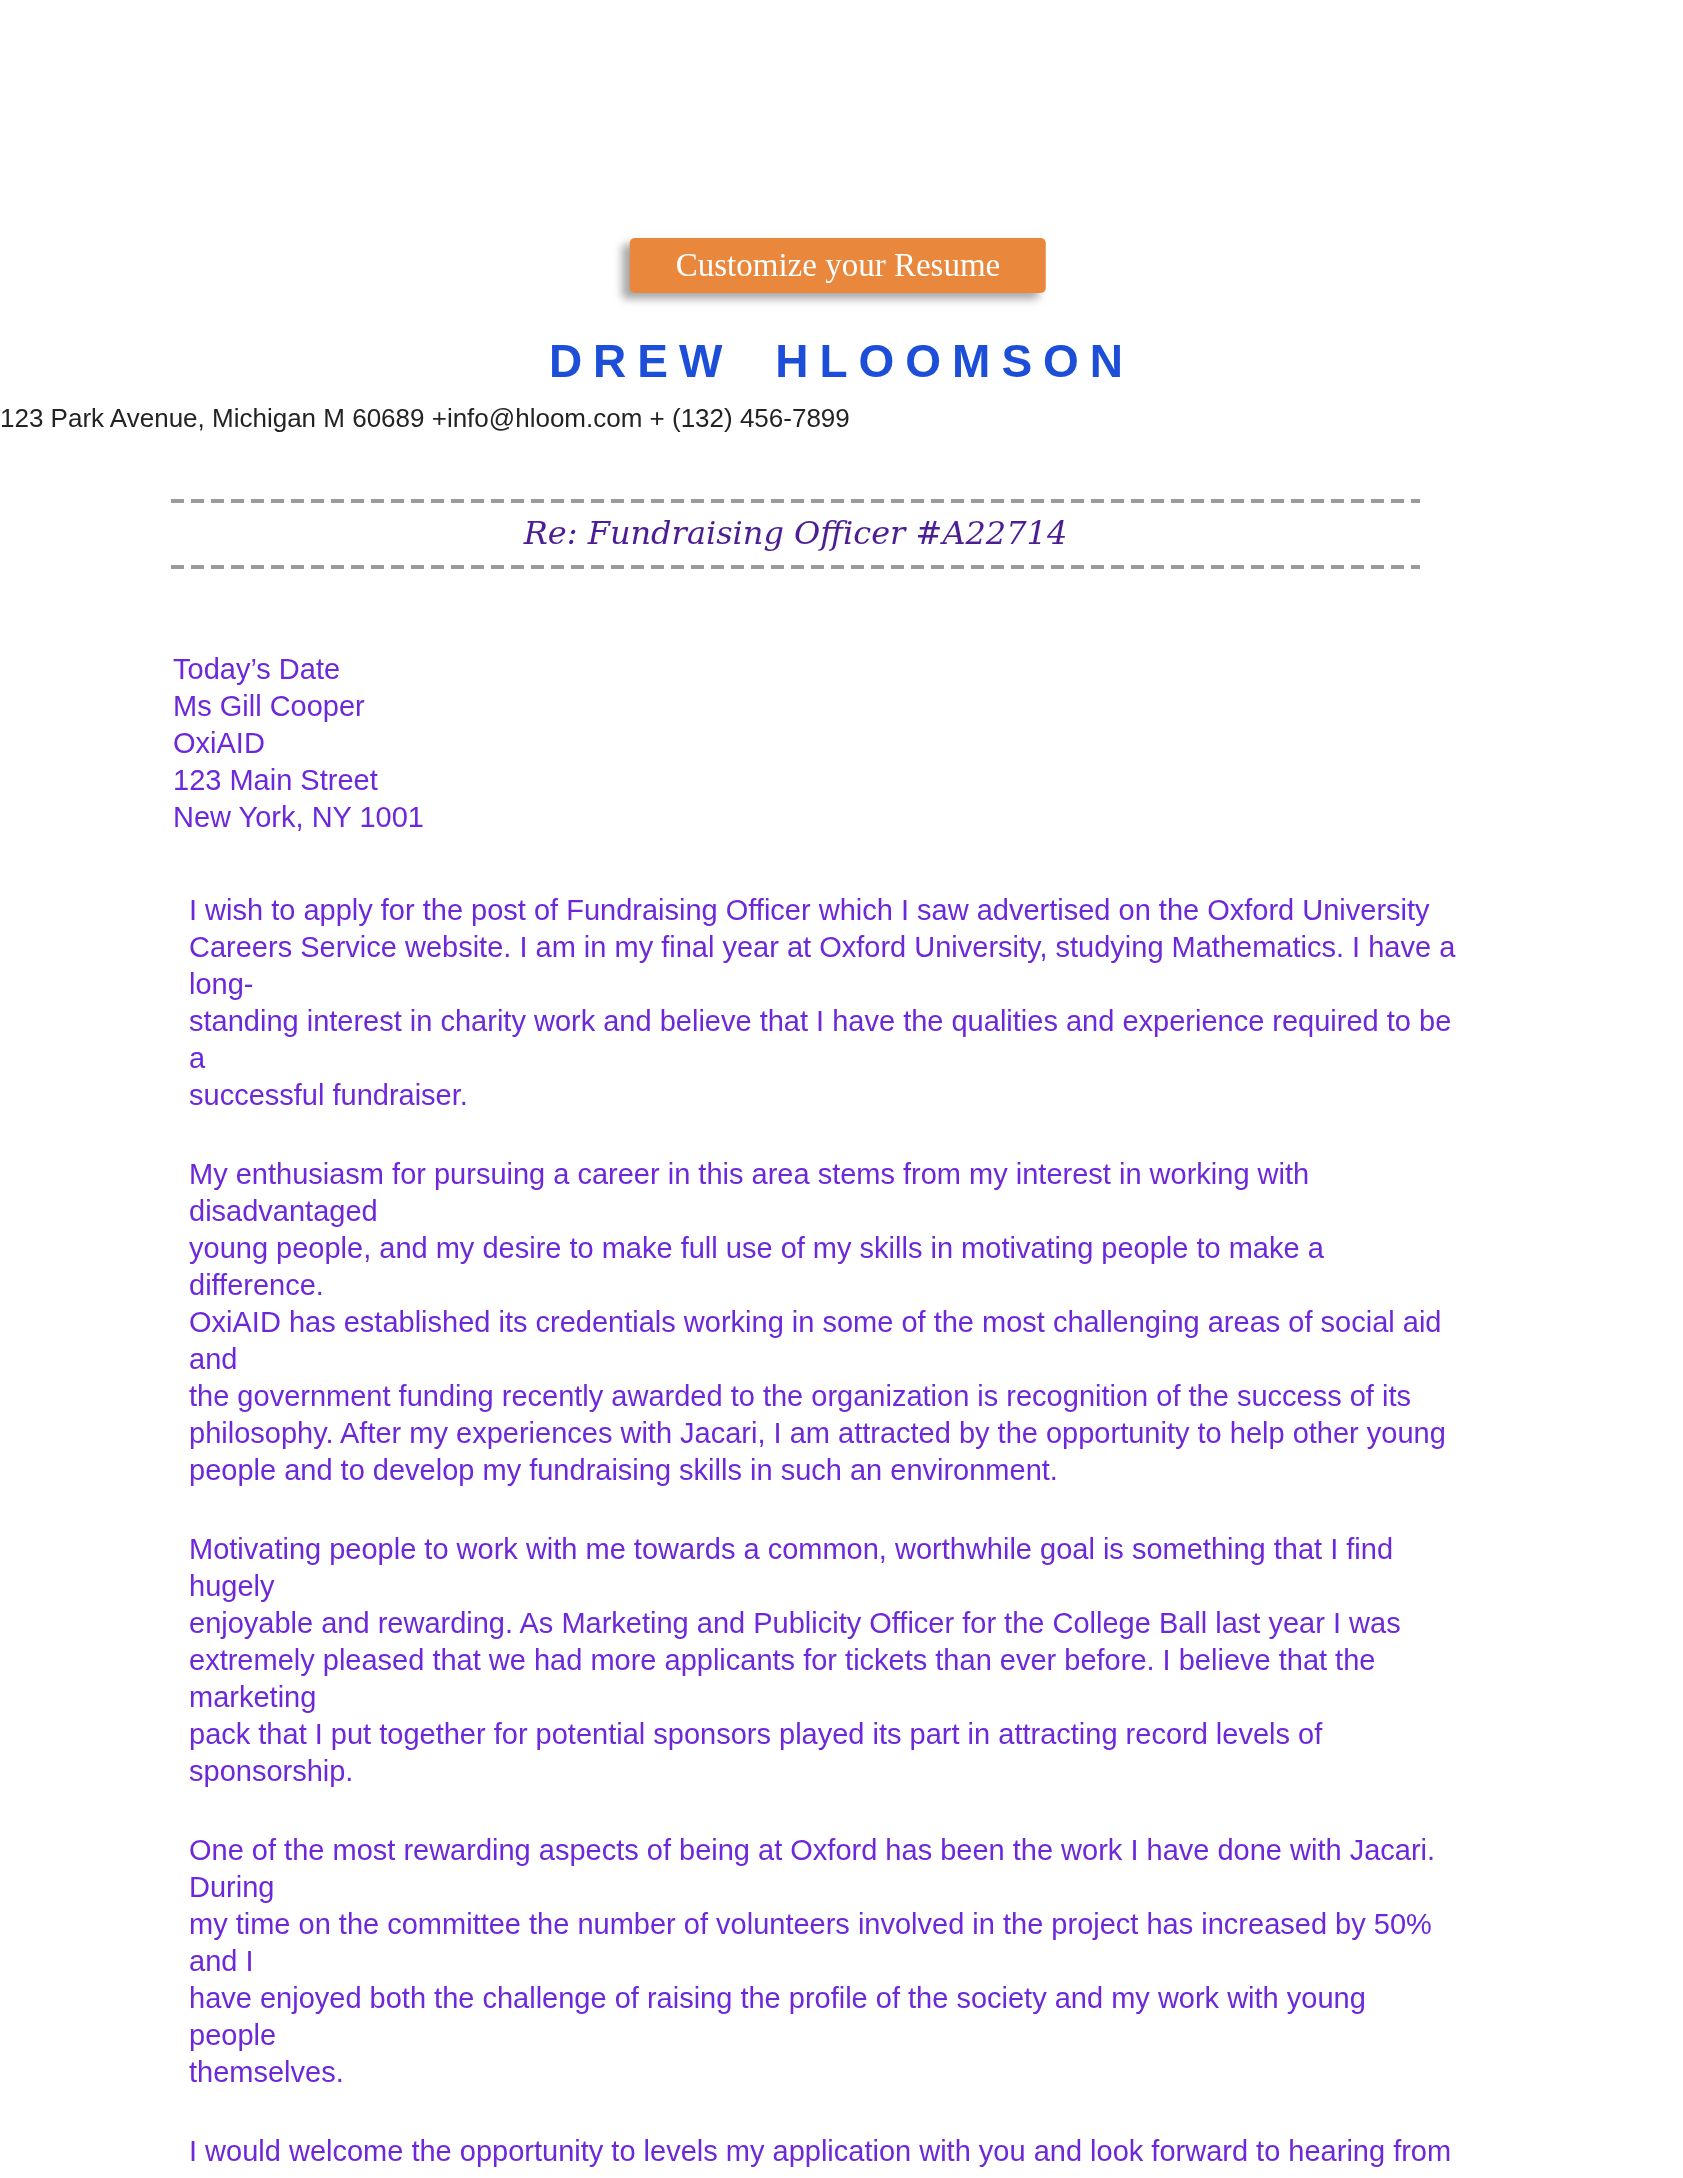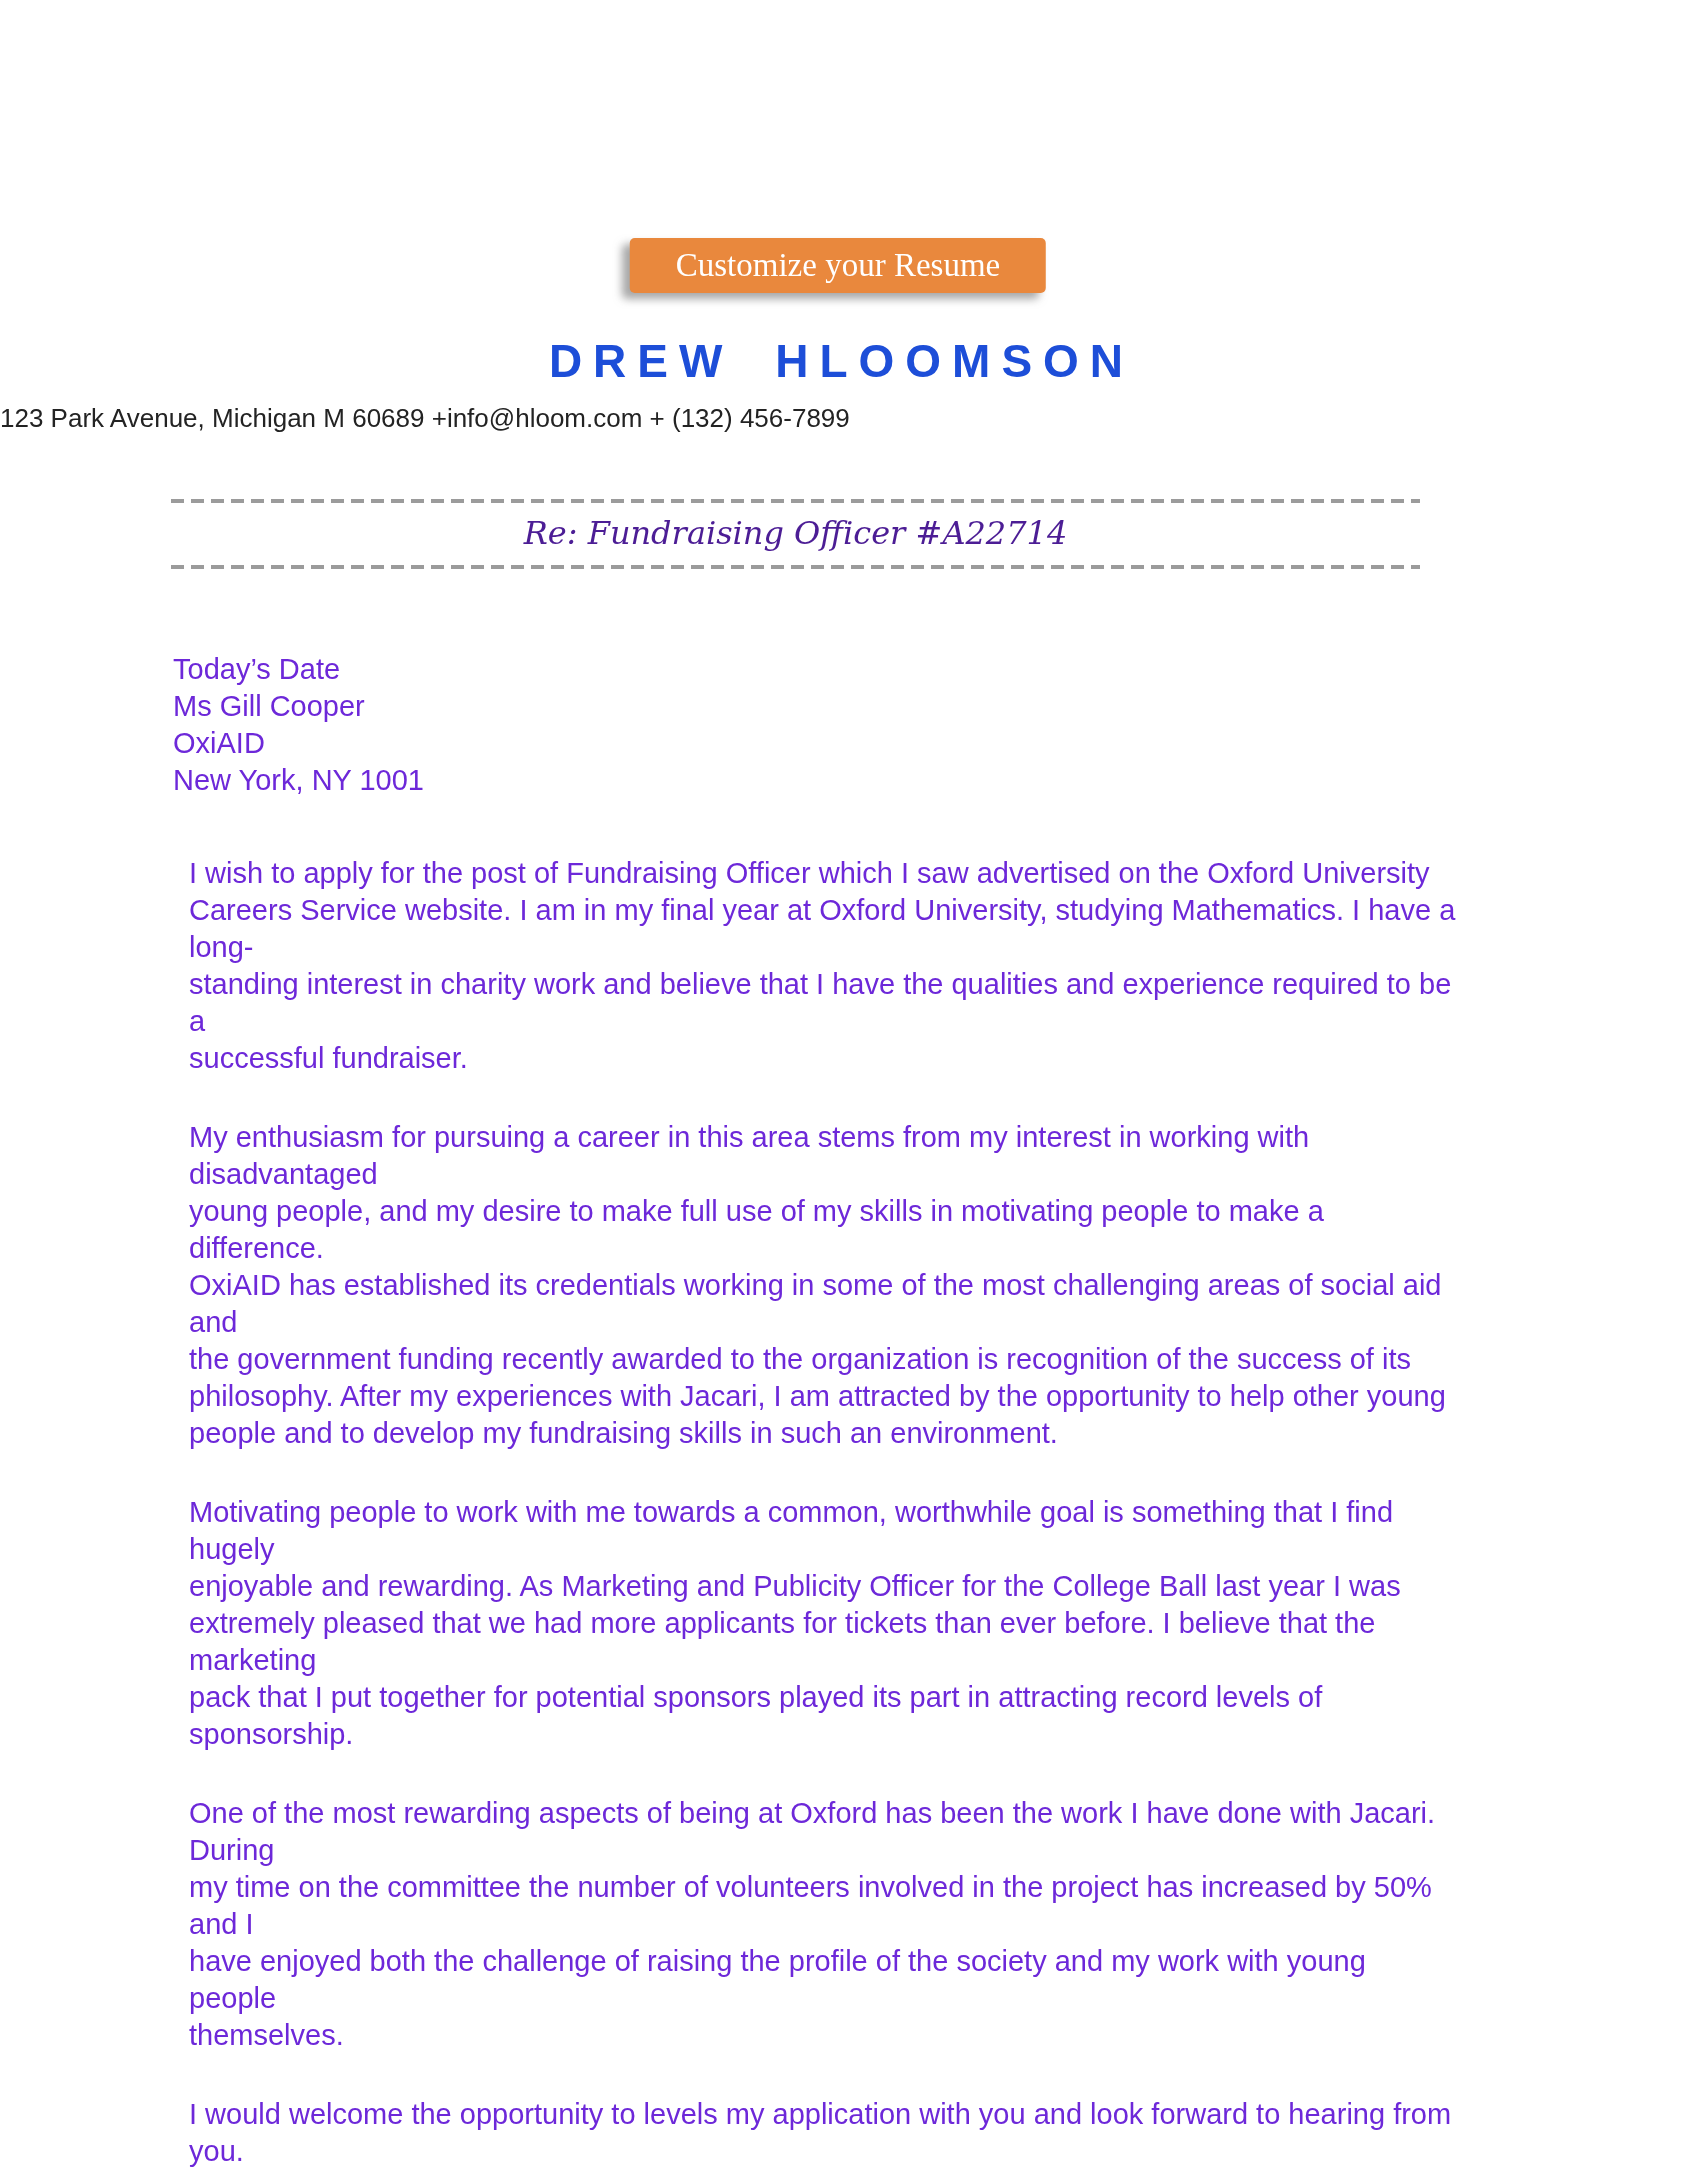--- a/index.html
+++ b/index.html
@@ -69,20 +69,21 @@
     <div class="subject">Re: Fundraising Officer #A22714</div>
     <div class="dash"></div>
   </div>
 
   <div class="letter">
 
     <div class="recipient">
       <div>Today’s Date</div>
       <div>Ms Gill Cooper</div>
       <div>OxiAID</div>
+      <div>123 Main Street</div>
       <div>New York, NY 1001</div>
     </div>
 
     <div class="para">I wish to apply for the post of Fundraising Officer which I saw advertised on the Oxford University
 Careers Service website. I am in my final year at Oxford University, studying Mathematics. I have a long-
 standing interest in charity work and believe that I have the qualities and experience required to be a
 successful fundraiser.</div>
     <div class="para">My enthusiasm for pursuing a career in this area stems from my interest in working with disadvantaged
 young people, and my desire to make full use of my skills in motivating people to make a difference.
 OxiAID has established its credentials working in some of the most challenging areas of social aid and

